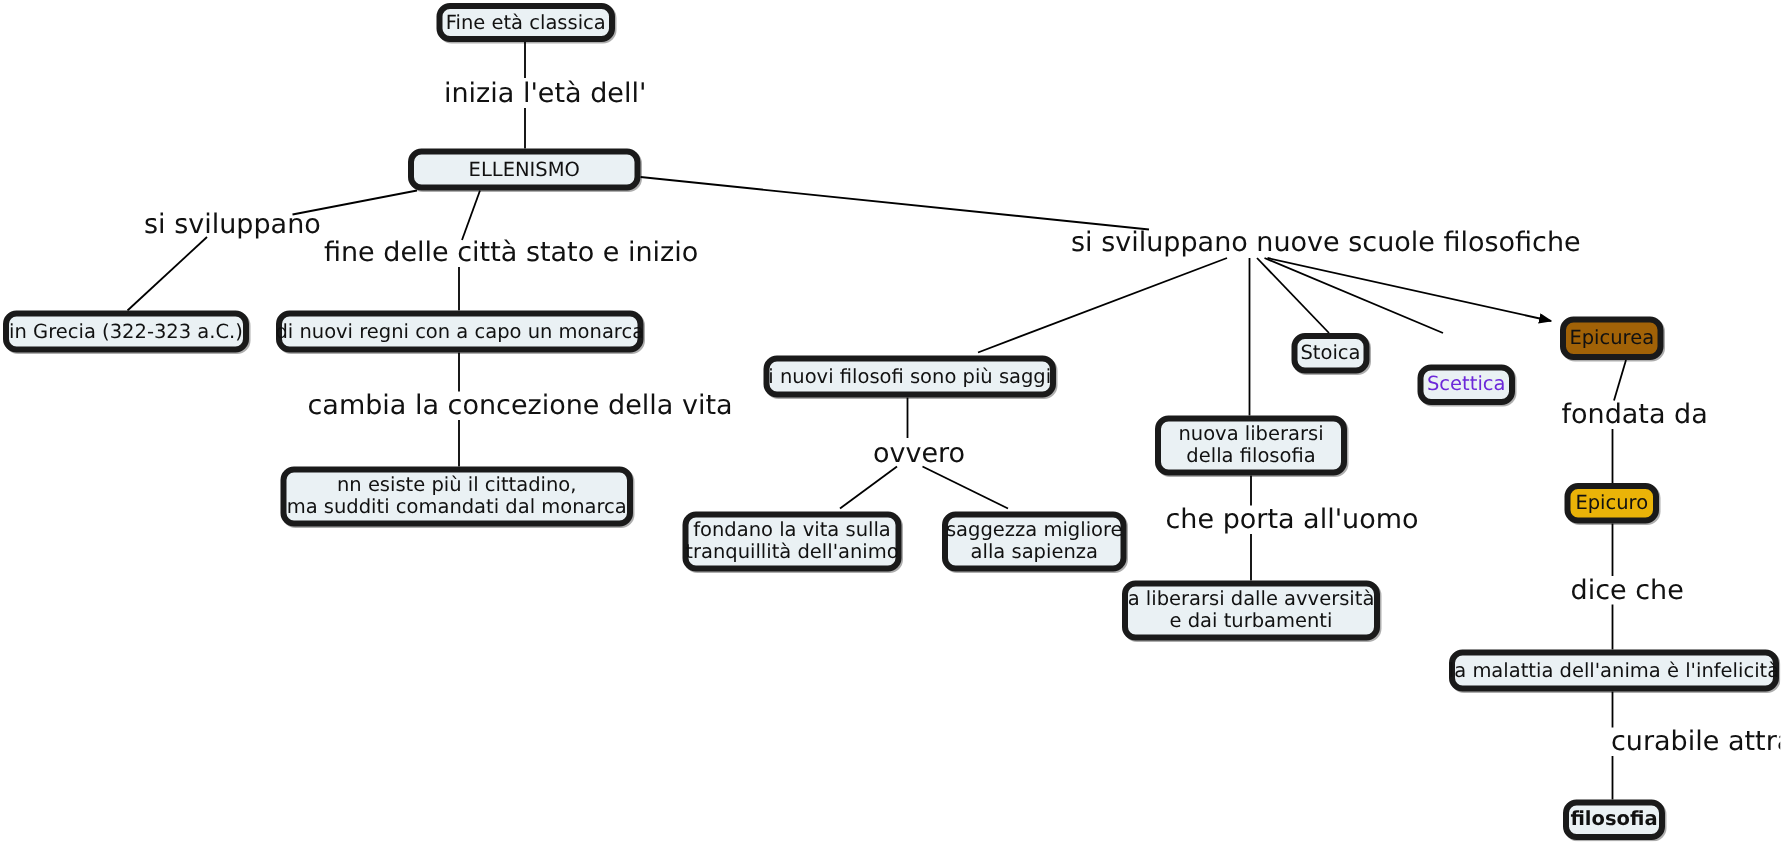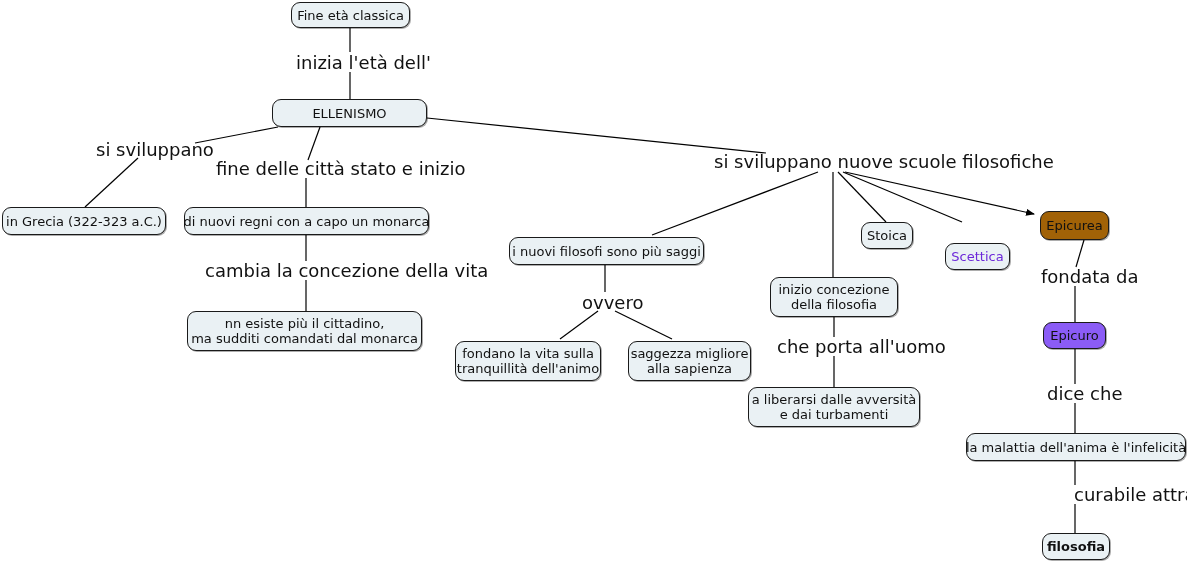--- a/index.html
+++ b/index.html
@@ -20,21 +20,21 @@
     left: 0;
     top: 0;
     width: 1187px;
     height: 561px;
     pointer-events: none;
   }
   .node {
     position: absolute;
     box-sizing: border-box;
     background: #eaf1f4;
-    border: 1px solid #4c1d95;
+    border: 4px solid #4c1d95;
     border-radius: 9px;
     color: #111111;
     font-size: 13px;
     line-height: 15px;
     display: flex;
     align-items: center;
     justify-content: center;
     text-align: center;
     white-space: pre;
     box-shadow: 1px 1px 0 rgba(0,0,0,0.32);
@@ -94,28 +94,28 @@
       <div class="node" style="left: 272px; top: 99px; width: 155px; height: 28px; background: rgb(234, 241, 244); border-color: rgb(26, 26, 26); color: rgb(17, 17, 17);">ELLENISMO</div>
       <div class="node" style="left: 2px; top: 207px; width: 164px; height: 28px; background: rgb(234, 241, 244); border-color: rgb(26, 26, 26); color: rgb(17, 17, 17);">in Grecia (322-323 a.C.)</div>
       <div class="node" style="left: 184px; top: 207px; width: 245px; height: 28px; background: rgb(234, 241, 244); border-color: rgb(26, 26, 26); color: rgb(17, 17, 17);">di nuovi regni con a capo un monarca</div>
       <div class="node" style="left: 187px; top: 311px; width: 235px; height: 40px; background: rgb(234, 241, 244); border-color: rgb(26, 26, 26); color: rgb(17, 17, 17);">nn esiste più il cittadino,
 ma sudditi comandati dal monarca</div>
       <div class="node" style="left: 509px; top: 237px; width: 195px; height: 28px; background: rgb(234, 241, 244); border-color: rgb(26, 26, 26); color: rgb(17, 17, 17);">i nuovi filosofi sono più saggi</div>
       <div class="node" style="left: 455px; top: 341px; width: 146px; height: 40px; background: rgb(234, 241, 244); border-color: rgb(26, 26, 26); color: rgb(17, 17, 17);">fondano la vita sulla
 tranquillità dell'animo</div>
       <div class="node" style="left: 628px; top: 341px; width: 123px; height: 40px; background: rgb(234, 241, 244); border-color: rgb(26, 26, 26); color: rgb(17, 17, 17);">saggezza migliore
 alla sapienza</div>
-      <div class="node" style="left: 770px; top: 277px; width: 128px; height: 40px; background: rgb(234, 241, 244); border-color: rgb(26, 26, 26); color: rgb(17, 17, 17);">inizio concezione
+      <div class="node" style="left: 770px; top: 277px; width: 128px; height: 40px; background: rgb(234, 241, 244); border-color: rgb(26, 26, 26); color: rgb(17, 17, 17);">nuova liberarsi
 della filosofia</div>
       <div class="node" style="left: 748px; top: 387px; width: 172px; height: 40px; background: rgb(234, 241, 244); border-color: rgb(26, 26, 26); color: rgb(17, 17, 17);">a liberarsi dalle avversità
 e dai turbamenti</div>
       <div class="node" style="left: 861px; top: 222px; width: 52px; height: 27px; background: rgb(234, 241, 244); border-color: rgb(26, 26, 26); color: rgb(17, 17, 17);">Stoica</div>
       <div class="node" style="left: 945px; top: 222px; width: 65px; height: 27px; background: rgb(234, 241, 244); border-color: rgb(26, 26, 26); color: #6d28d9; margin-top: 21px;">Scettica</div>
       <div class="node" style="left: 1040px; top: 211px; width: 69px; height: 29px; background: #a16207; border-color: rgb(26, 26, 26); color: rgb(17, 17, 17);">Epicurea</div>
-      <div class="node" style="left: 1043px; top: 322px; width: 63px; height: 27px; background: #8b5cf6; border-color: rgb(26, 26, 26); color: rgb(17, 17, 17);">Epicuro</div>
+      <div class="node" style="left: 1043px; top: 322px; width: 63px; height: 27px; background: #eab308; border-color: rgb(26, 26, 26); color: rgb(17, 17, 17);">Epicuro</div>
       <div class="node" style="left: 966px; top: 433px; width: 220px; height: 28px; background: rgb(234, 241, 244); border-color: rgb(26, 26, 26); color: rgb(17, 17, 17);">la malattia dell'anima è l'infelicità</div>
       <div class="node" style="left: 1042px; top: 533px; width: 68px; height: 27px; background: rgb(234, 241, 244); border-color: rgb(26, 26, 26); color: rgb(17, 17, 17); font-weight: bold;">filosofia</div>
     </div>
   <div id="label-layer">
       <div class="link-label" style="left: 296px; top: 56px; width: 110px; color: rgb(17, 17, 17);">inizia l'età dell'</div>
       <div class="link-label" style="left: 96px; top: 143px; width: 96px; color: rgb(17, 17, 17);">si sviluppano</div>
       <div class="link-label" style="left: 216px; top: 162px; width: 198px; color: rgb(17, 17, 17);">fine delle città stato e inizio</div>
       <div class="link-label" style="left: 205px; top: 264px; width: 203px; color: rgb(17, 17, 17);">cambia la concezione della vita</div>
       <div class="link-label" style="left: 714px; top: 155px; width: 234px; color: rgb(17, 17, 17);">si sviluppano nuove scuole filosofiche</div>
       <div class="link-label" style="left: 582px; top: 296px; width: 48px; color: rgb(17, 17, 17);">ovvero</div>

